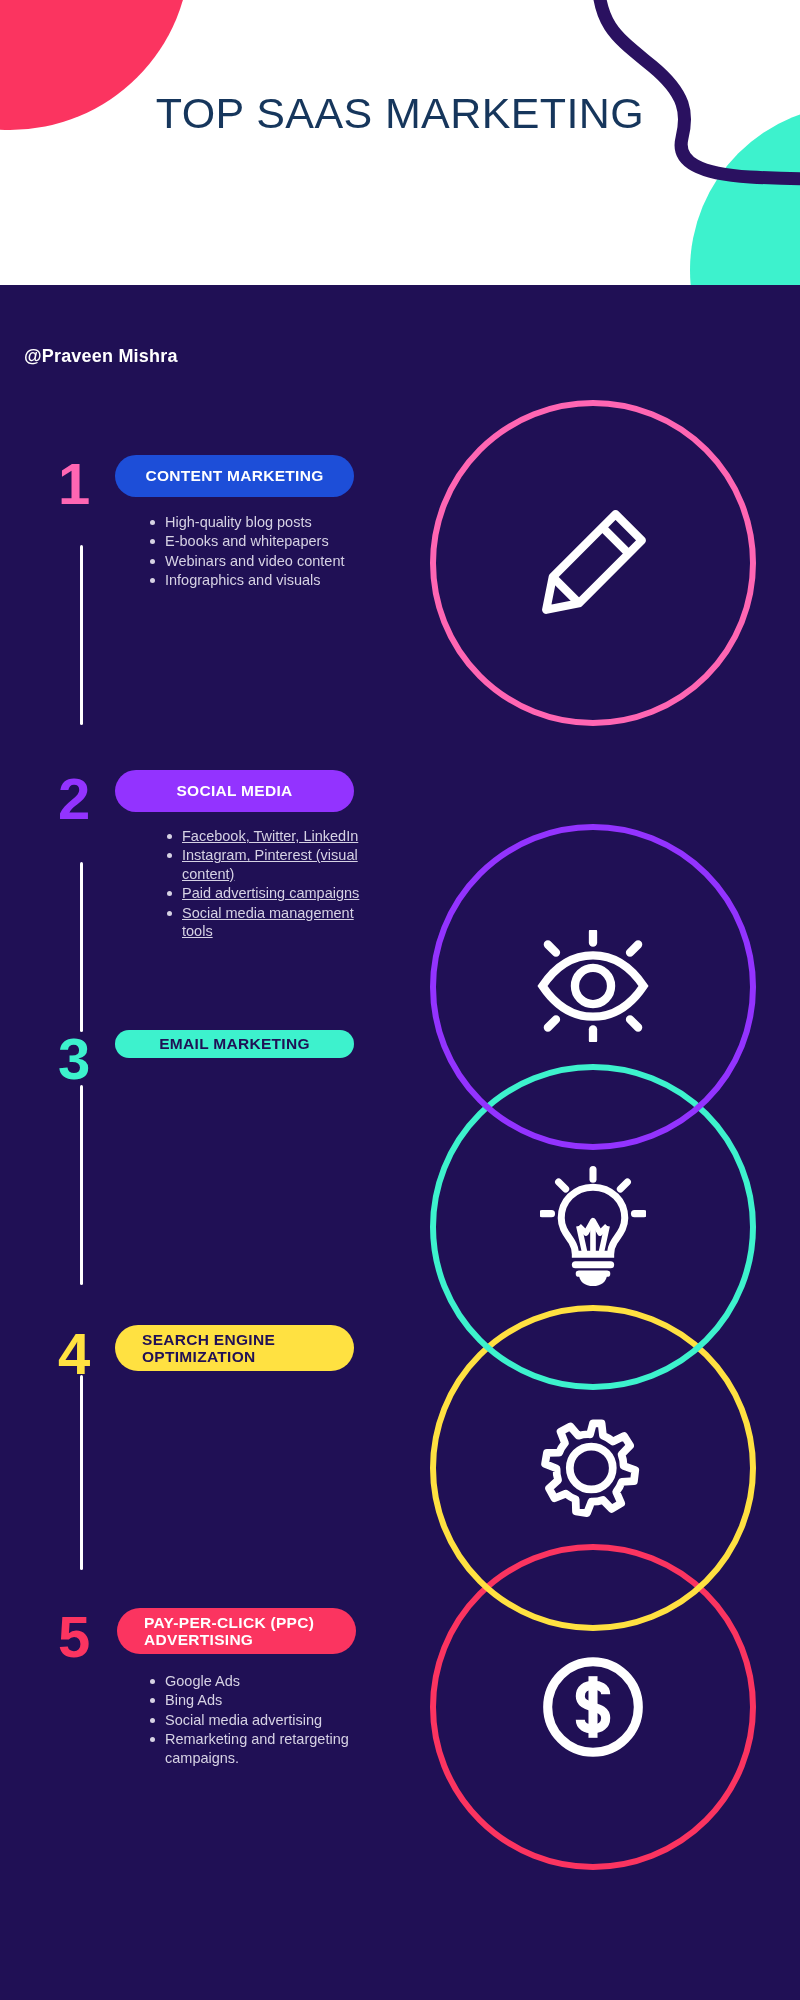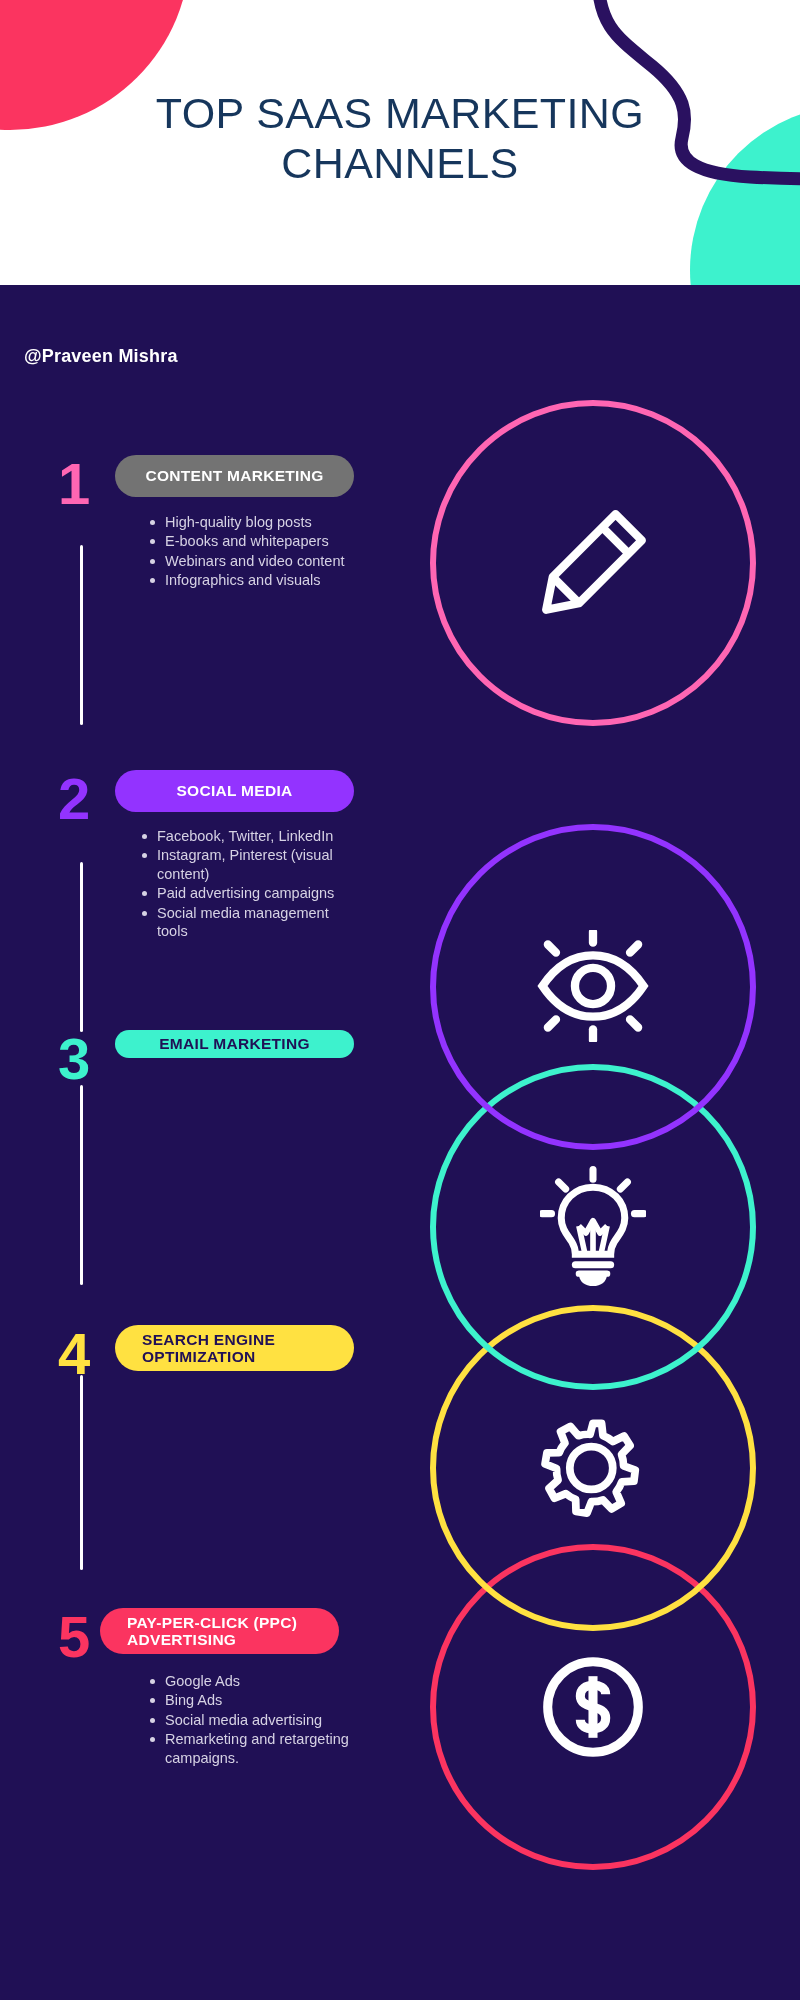--- a/index.html
+++ b/index.html
@@ -131,21 +131,20 @@
 <div id="page">
 
   <div class="header">
     <div class="blob-pink"></div>
     <div class="blob-teal"></div>
     <svg class="squiggle" viewBox="0 0 260 230">
       <path d="M38 -10 C 38 40, 58 52, 92 80 C 126 108, 128 128, 122 152 C 116 176, 140 188, 190 191 C 226 193, 248 193, 262 193" stroke="#2a1160" stroke-width="13" fill="none" stroke-linecap="round"></path>
     </svg>
     <div class="title">
       <div>TOP SAAS MARKETING</div>
-      <div>CHANNELS</div>
     </div>
   </div>
 
   <div class="byline">@Praveen Mishra</div>
 
   <div class="connector" style="left:80px; top:545px; height:180px;"></div>
   <div class="connector" style="left:80px; top:862px; height:170px;"></div>
   <div class="connector" style="left:80px; top:1085px; height:200px;"></div>
   <div class="connector" style="left:80px; top:1375px; height:195px;"></div>
 
@@ -210,45 +209,45 @@
       <circle cx="165" cy="165" r="160" fill="none" stroke="#ff66b3" stroke-width="6"></circle>
     </svg>
     <svg class="ico" style="left:106px; top:104px;" width="120" height="120" viewBox="0 0 64 64">
       <path d="M43.5 6.5 L57.5 20.5 L24 54 L6.5 57.5 L10 40 Z" fill="none" stroke="#ffffff" stroke-width="4.4" stroke-linejoin="round"></path>
       <path d="M36.5 13.5 L50.5 27.5" stroke="#ffffff" stroke-width="4.4"></path>
       <path d="M10 40 L24 54" stroke="#ffffff" stroke-width="4.4"></path>
     </svg>
   </div>
 
   <div class="step-num" style="left:58px; top:455px; color:#ff66b3;">1</div>
-  <div class="badge" style="left:115px; top:455px; width:239px; height:42px; background:#737373; color:#ffffff;">CONTENT MARKETING</div>
+  <div class="badge" style="left:115px; top:455px; width:239px; height:42px; background:#1d4ed8; color:#ffffff;">CONTENT MARKETING</div>
   <ul class="bullets" style="left:148px; top:513px; width:222px;">
     <li>High-quality blog posts</li>
     <li>E-books and whitepapers</li>
     <li>Webinars and video content</li>
     <li>Infographics and visuals</li>
   </ul>
 
   <div class="step-num" style="left:58px; top:770px; color:#9333ff;">2</div>
   <div class="badge" style="left:115px; top:770px; width:239px; height:42px; background:#9333ff; color:#ffffff;">SOCIAL MEDIA</div>
-  <ul class="bullets" style="left:140px; top:827px; width:200px;">
+  <ul class="bullets" style="left:165px; top:827px; width:200px;text-decoration:underline;">
     <li>Facebook, Twitter, LinkedIn</li>
     <li>Instagram, Pinterest (visual content)</li>
     <li>Paid advertising campaigns</li>
     <li>Social media management tools</li>
   </ul>
 
   <div class="step-num" style="left:58px; top:1030px; color:#3df2cd;">3</div>
   <div class="badge" style="left:115px; top:1030px; width:239px; height:28px; background:#3df2cd; color:#201055;">EMAIL MARKETING</div>
 
   <div class="step-num" style="left:58px; top:1325px; color:#ffe141;">4</div>
   <div class="badge" style="left:115px; top:1325px; width:239px; height:46px; background:#ffe141; color:#201055; justify-content:flex-start; text-align:left; padding-left:27px;">SEARCH ENGINE OPTIMIZATION</div>
 
   <div class="step-num" style="left:58px; top:1608px; color:#fb3460;">5</div>
-  <div class="badge" style="left:100px; top:1608px; width:239px; height:46px; background:#fb3460; color:#ffffff; justify-content:flex-start; text-align:left; padding-left:27px;">PAY-PER-CLICK (PPC) ADVERTISING</div>
+  <div class="badge" style="left:117px; top:1608px; width:239px; height:46px; background:#fb3460; color:#ffffff; justify-content:flex-start; text-align:left; padding-left:27px;">PAY-PER-CLICK (PPC) ADVERTISING</div>
   <ul class="bullets" style="left:148px; top:1672px; width:216px;">
     <li>Google Ads</li>
     <li>Bing Ads</li>
     <li>Social media advertising</li>
     <li>Remarketing and retargeting campaigns.</li>
   </ul>
 
 </div>
 
 </body></html>

